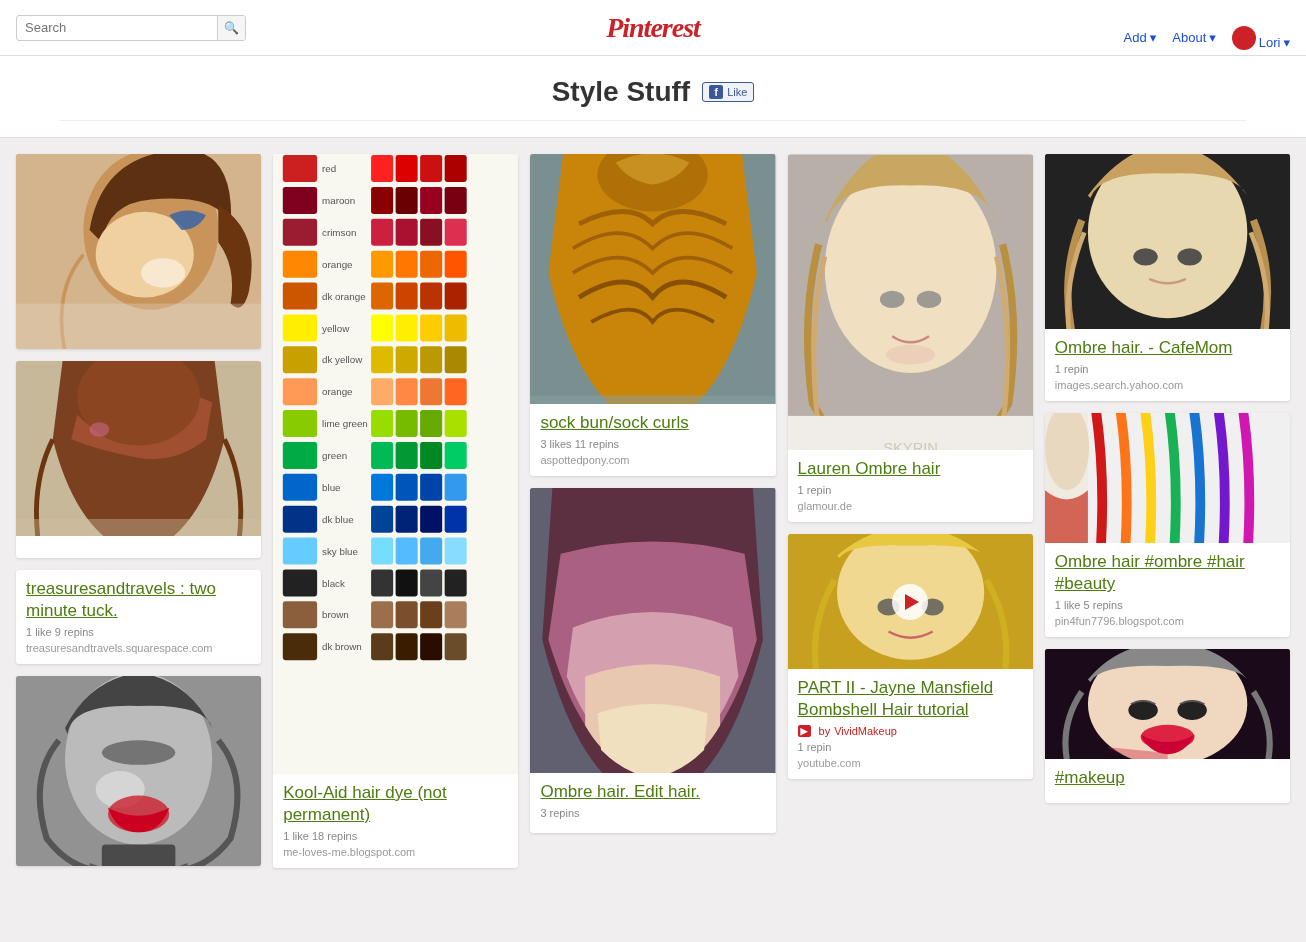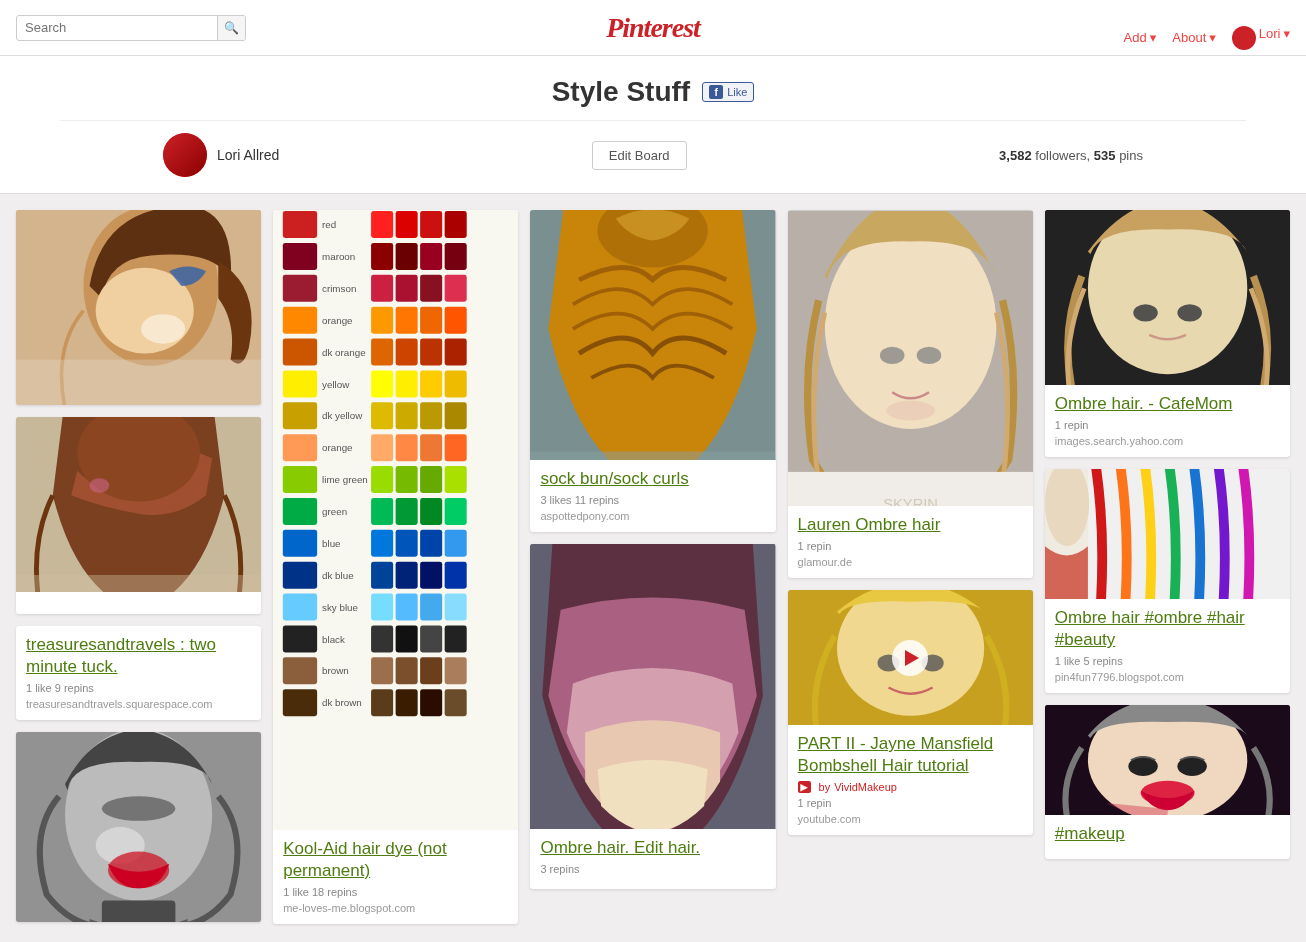--- a/index.html
+++ b/index.html
@@ -69,23 +69,23 @@
     .header-right {
       display: flex;
       align-items: center;
       gap: 16px;
       font-size: 13px;
       color: #555;
     }
     .header-btn {
       cursor: pointer;
       display: flex;
-      align-items: flex-start;
+      align-items: flex-end;
       gap: 3px;
-      color: #ef4444;
+      color: #1d4ed8;
       font-size: 13px;
       background: none;
       border: none;
       padding: 0;
       margin-top: 20px;
     }
     .user-avatar {
       width: 24px;
       height: 24px;
       border-radius: 50%;
@@ -324,35 +324,20 @@
 
 <div class="profile-section">
   <div class="board-title-row">
     <h1 class="board-title">Style Stuff</h1>
     <button class="fb-like-btn">
       <span class="fb-icon">f</span>
       <span>Like</span>
     </button>
   </div>
   <hr class="divider-line">
-  <div class="profile-meta">
-    <div class="profile-user">
-      <div class="profile-avatar">
-        <div class="profile-avatar-inner"></div>
-      </div>
-      <span class="profile-name">Lori Allred</span>
-    </div>
-    <button class="edit-board-btn">Edit Board</button>
-    <div class="followers-info">
-      <strong>3,582</strong>
-      <span>followers,</span>
-      <strong>535</strong>
-      <span>pins</span>
-    </div>
-  </div>
 </div>
 
 <div class="pins-container">
 
   <div class="pin-column">
 
     <div class="pin-card">
       <div class="img-placeholder" style="height:195px; background: linear-gradient(180deg, #c8a070 0%, #a0694a 30%, #7a4030 60%, #e8d8c0 100%);">
 
         <svg width="100%" height="195" viewBox="0 0 200 195" xmlns="http://www.w3.org/2000/svg" preserveAspectRatio="xMidYMid slice">

